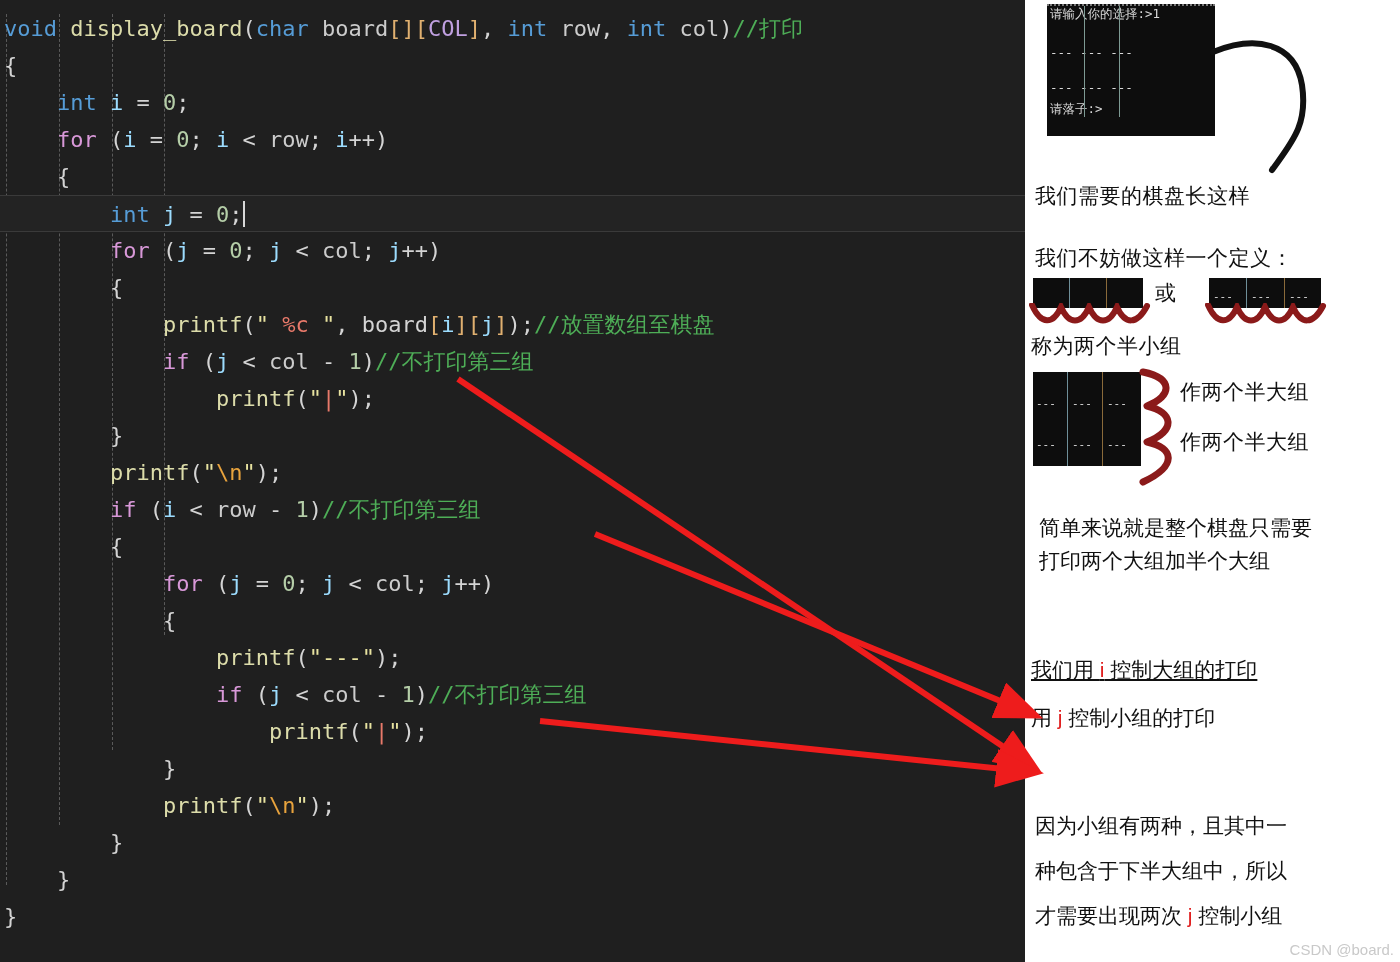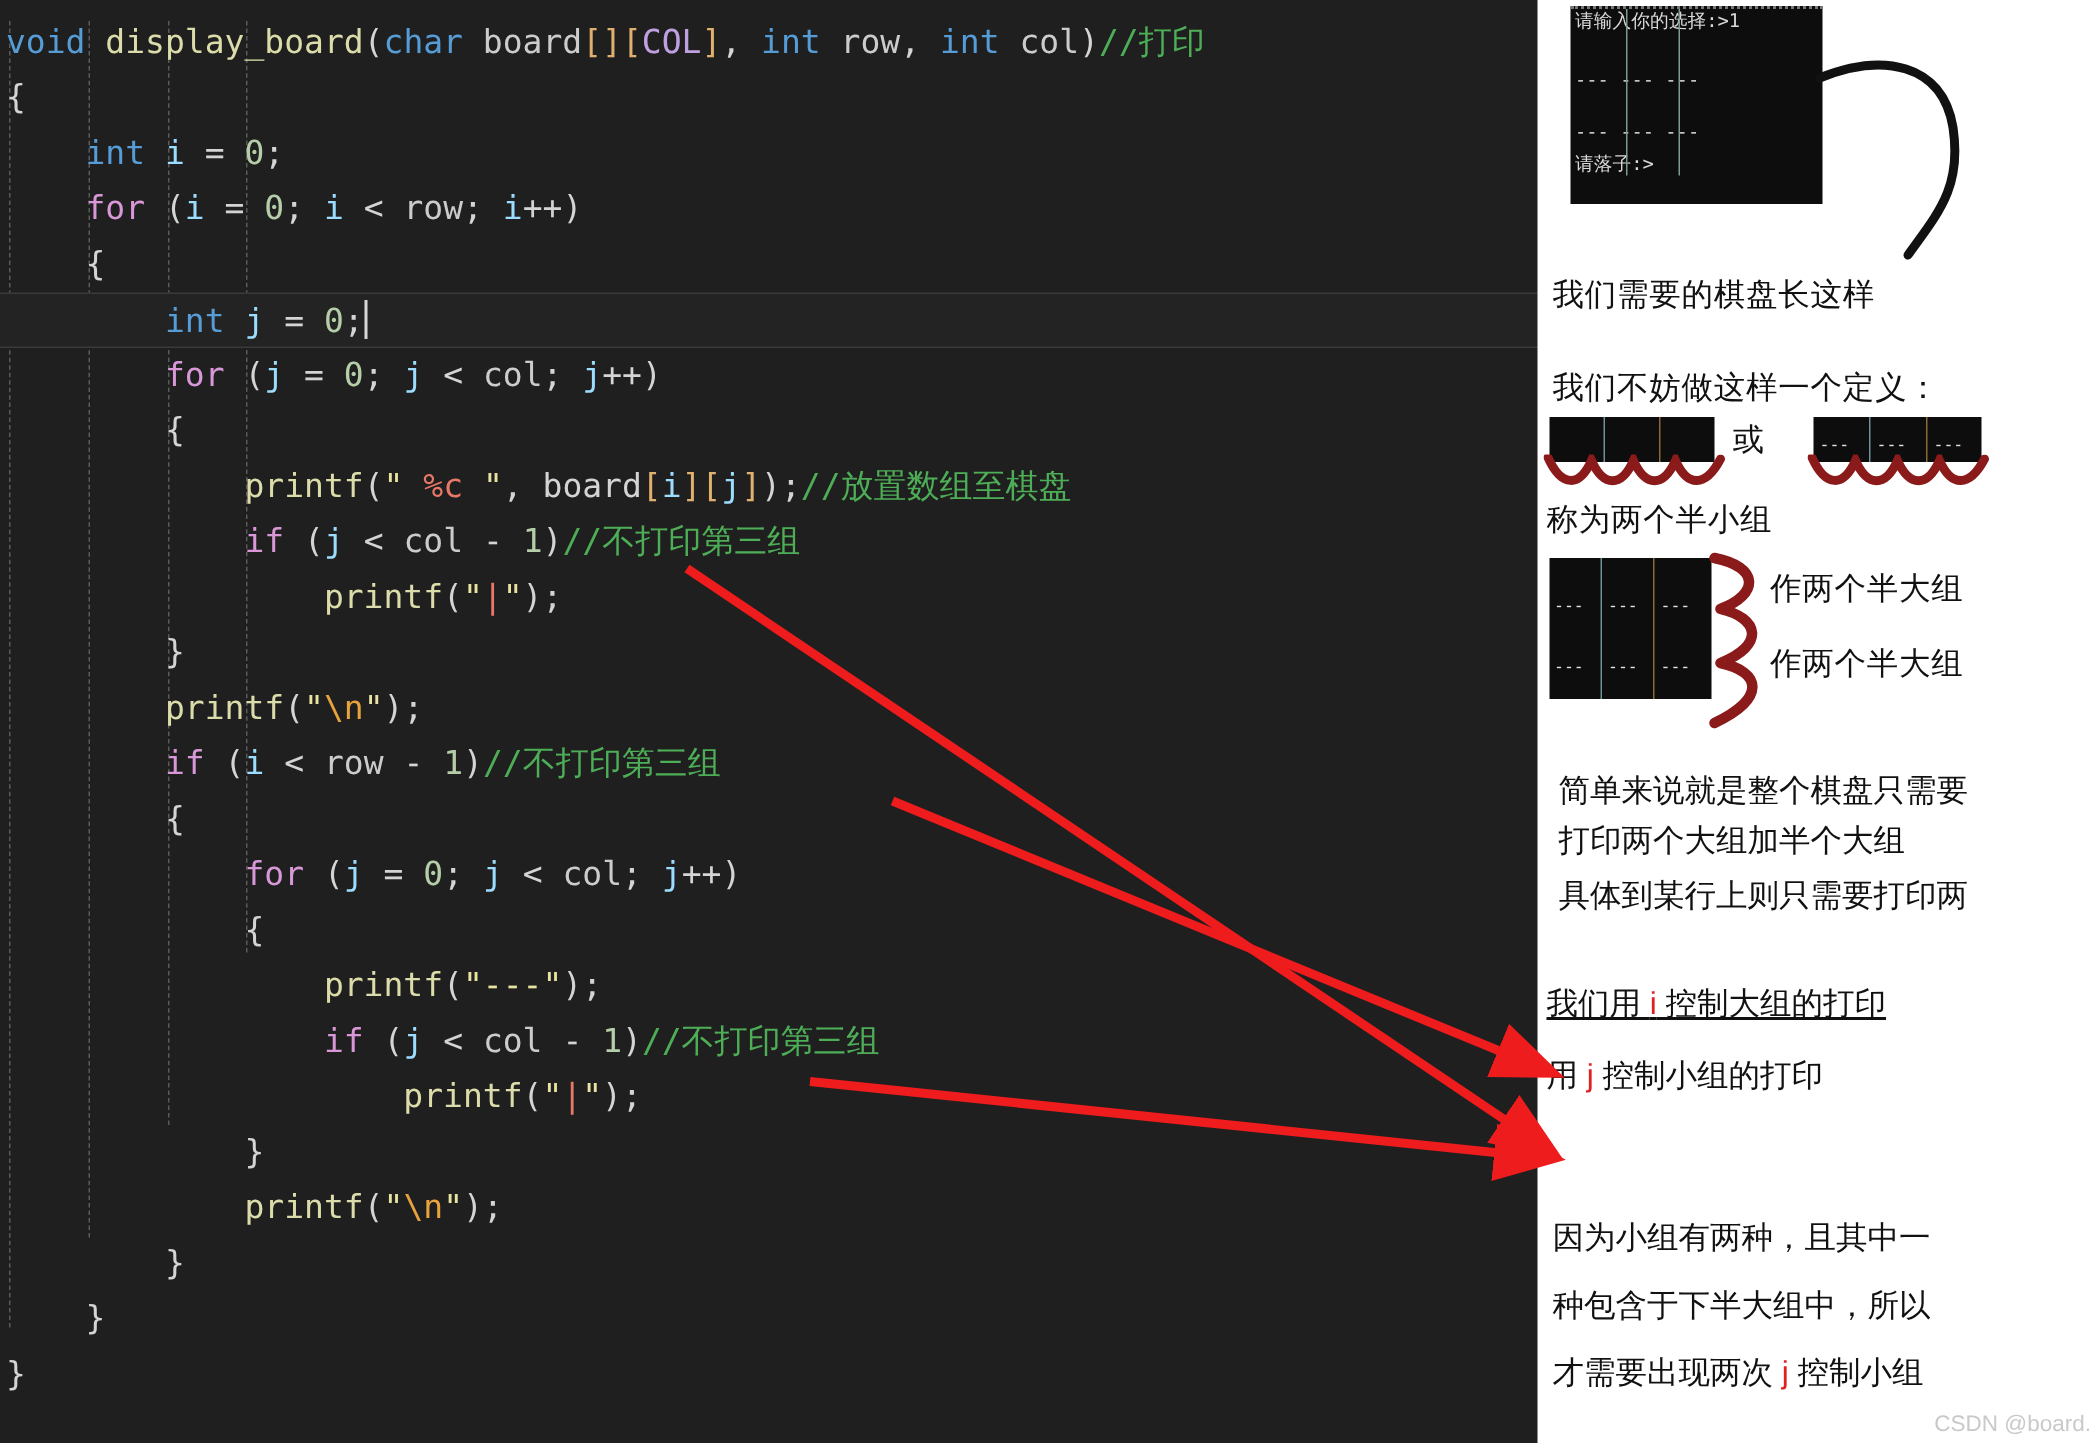--- a/index.html
+++ b/index.html
@@ -169,21 +169,20 @@
     <div class="sd" style="left:74px;top:67px;">---</div>
   </div>
   <svg style="position:absolute;left:112px;top:368px;" width="48" height="120">
     <path d="M6,4 C36,10 36,28 10,38 C36,44 40,62 10,74 C38,80 40,98 6,114" stroke="#8b1a1a" stroke-width="7" fill="none" stroke-linecap="round" stroke-linejoin="round"></path>
   </svg>
   <div class="cap" style="left:155px;top:378px;">作两个半大组</div>
   <div class="cap" style="left:155px;top:428px;">作两个半大组</div>
 
   <div class="para" style="left:14px;top:510px;">简单来说就是整个棋盘只需要</div>
   <div class="para" style="left:14px;top:545px;font-family:Liberation Mono, monospace;">打印两个大组加半个大组</div>
-  <div class="para" style="left:14px;top:580px;">具体到某行上则只需要打印两</div>
 
   <div class="para" style="left:6px;top:652px;text-decoration:underline;"><span>我们用 </span><span class="red">i</span><span> 控制大组的打印</span></div>
 
   <div class="para" style="left:6px;top:700px;"><span>用 </span><span class="red">j</span><span> 控制小组的打印</span></div>
 
   <div class="para" style="left:10px;top:808px;">因为小组有两种，且其中一</div>
   <div class="para" style="left:10px;top:853px;">种包含于下半大组中，所以</div>
   <div class="para" style="left:10px;top:898px;"><span>才需要出现两次 </span><span class="red">j</span><span> 控制小组</span></div>
 
   <div id="watermark">CSDN @board.</div>

